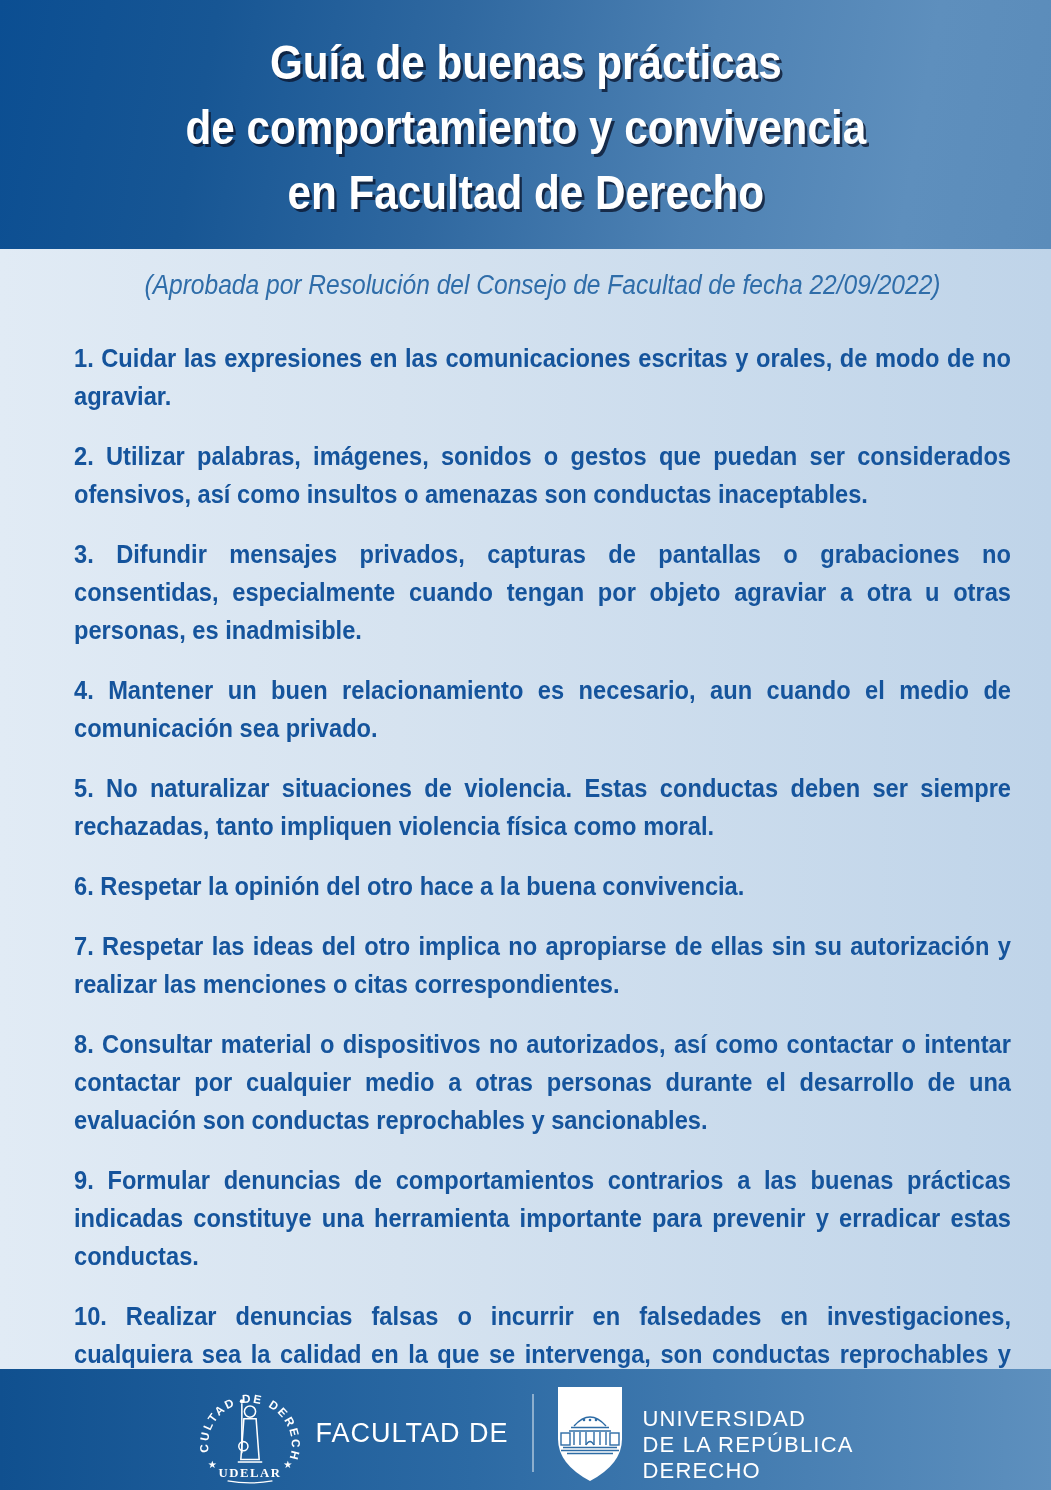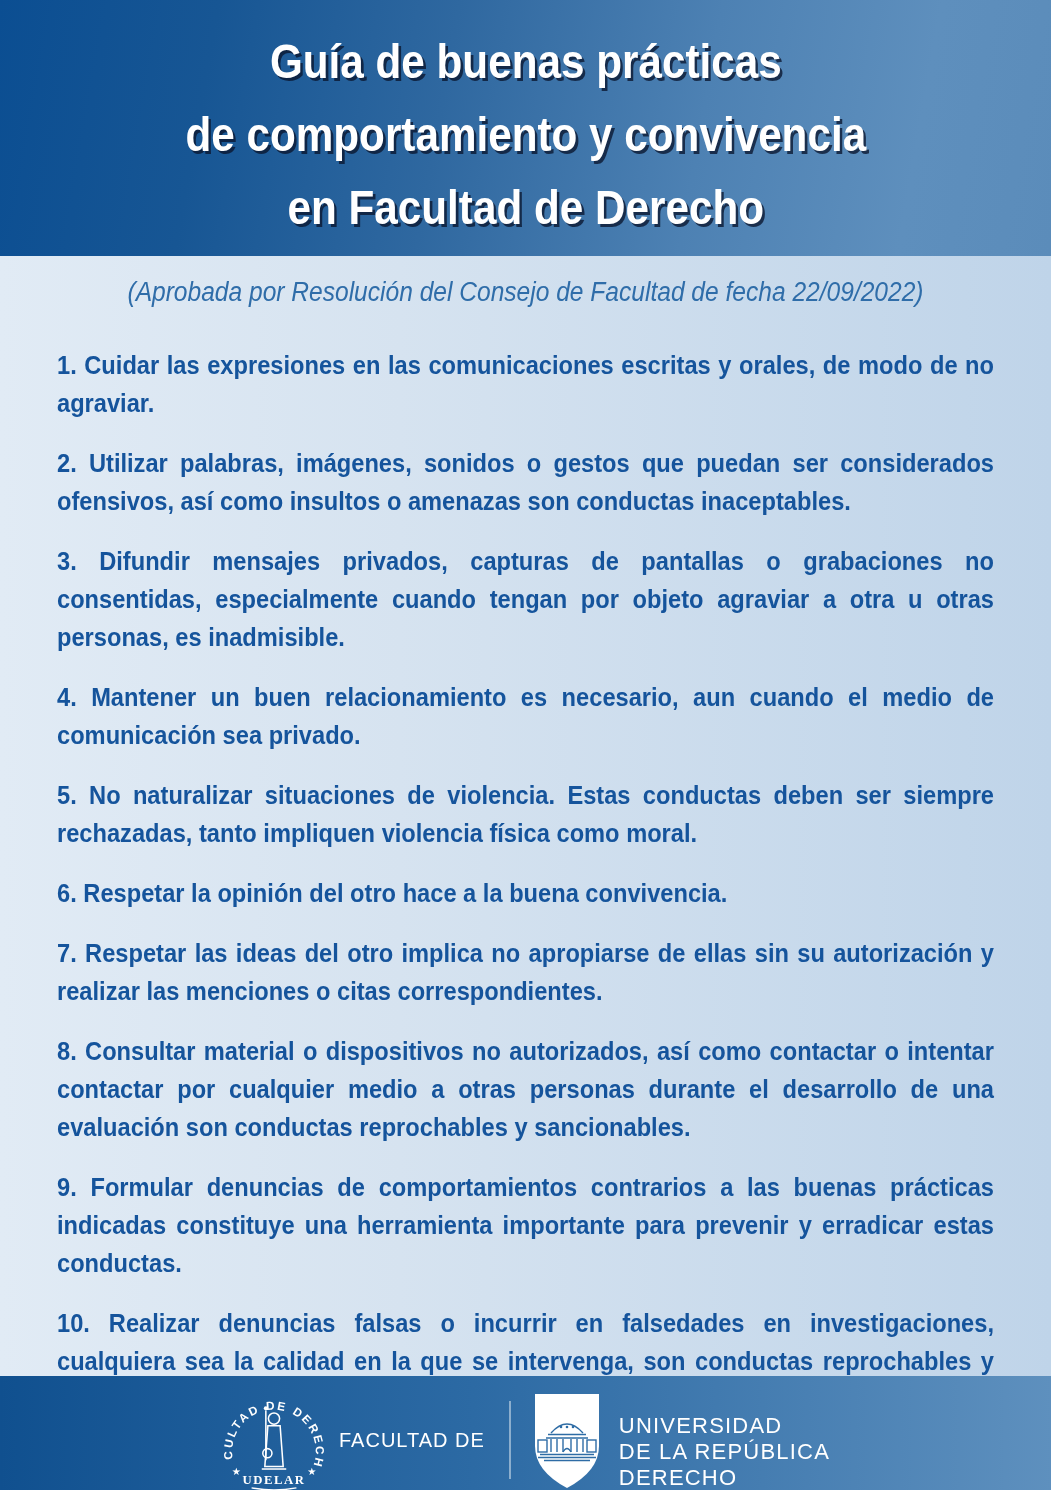--- a/index.html
+++ b/index.html
@@ -6,34 +6,33 @@
   .page{
     position:relative;width:1051px;height:1490px;overflow:hidden;
     font-family:"Liberation Sans",sans-serif;
     display:flex;flex-direction:column;
   }
   
   .banner{
     height:243px;flex:0 0 243px;
     background:linear-gradient(100deg,#0b4e92 0%,#175694 20%,#2f68a0 42%,#4d81b3 66%,#5e8fbd 86%,#5b8cba 100%);
     display:flex;flex-direction:column;justify-content:center;align-items:center;
-    padding-top:13px;
-    gap:8px;
+    padding-top:6px;
   }
   .title-line{
     display:block;color:#ffffff;font-weight:700;font-size:48px;line-height:65px;
     letter-spacing:0px;white-space:nowrap;
     transform:scaleX(0.88);
     text-shadow:3px 3px 0 rgba(10,22,46,0.78);
   }
   
   .content{
     flex:0 0 1120px;height:1120px;
     background:linear-gradient(to right,#e1ebf5 0%,#d6e3f0 38%,#bfd4e9 100%);
-    padding:20px 0 0 57px;box-sizing:border-box;overflow:hidden;
+    padding:20px 0 0 74px;box-sizing:border-box;overflow:hidden;
   }
   .text-col{
     width:1030px;transform:scaleX(0.9097);transform-origin:left top;
   }
   .subtitle{
     margin:0 0 38px 0;text-align:center;
     color:#2f6da9;font-size:27px;line-height:32px;font-style:italic;font-weight:400;
   }
   .item{
     margin:0 0 22px 0;
@@ -42,21 +41,21 @@
   }
   
   .footerband{
     flex:0 0 127px;height:127px;
     background:linear-gradient(to right,#10508f 0%,#2c6aa4 45%,#5e90be 100%);
     display:flex;align-items:center;justify-content:center;
   }
   .footrow{display:flex;align-items:center;}
   .seal{width:106px;height:106px;margin-top:4px;}
   .faculty-block{margin-left:12px;color:#fff;}
-  .faculty-line1{font-size:20px;font-weight:400;letter-spacing:1px;line-height:30px;}
+  .faculty-line1{font-size:27px;font-weight:400;letter-spacing:1px;line-height:30px;}
   .faculty-line2{font-size:37px;font-weight:700;letter-spacing:1px;line-height:38px;}
   .vdivider{width:2px;height:78px;background:rgba(255,255,255,0.45);margin:0 22px 0 24px;}
   .shield{width:68px;height:96px;margin-top:2px;}
   .univ-block{margin-left:18px;color:#fff;margin-top:24px;}
   .univ-line{font-size:22px;font-weight:400;letter-spacing:1.2px;line-height:26px;}
 </style>
 </head>
 <body>
 
 <div class="page">

